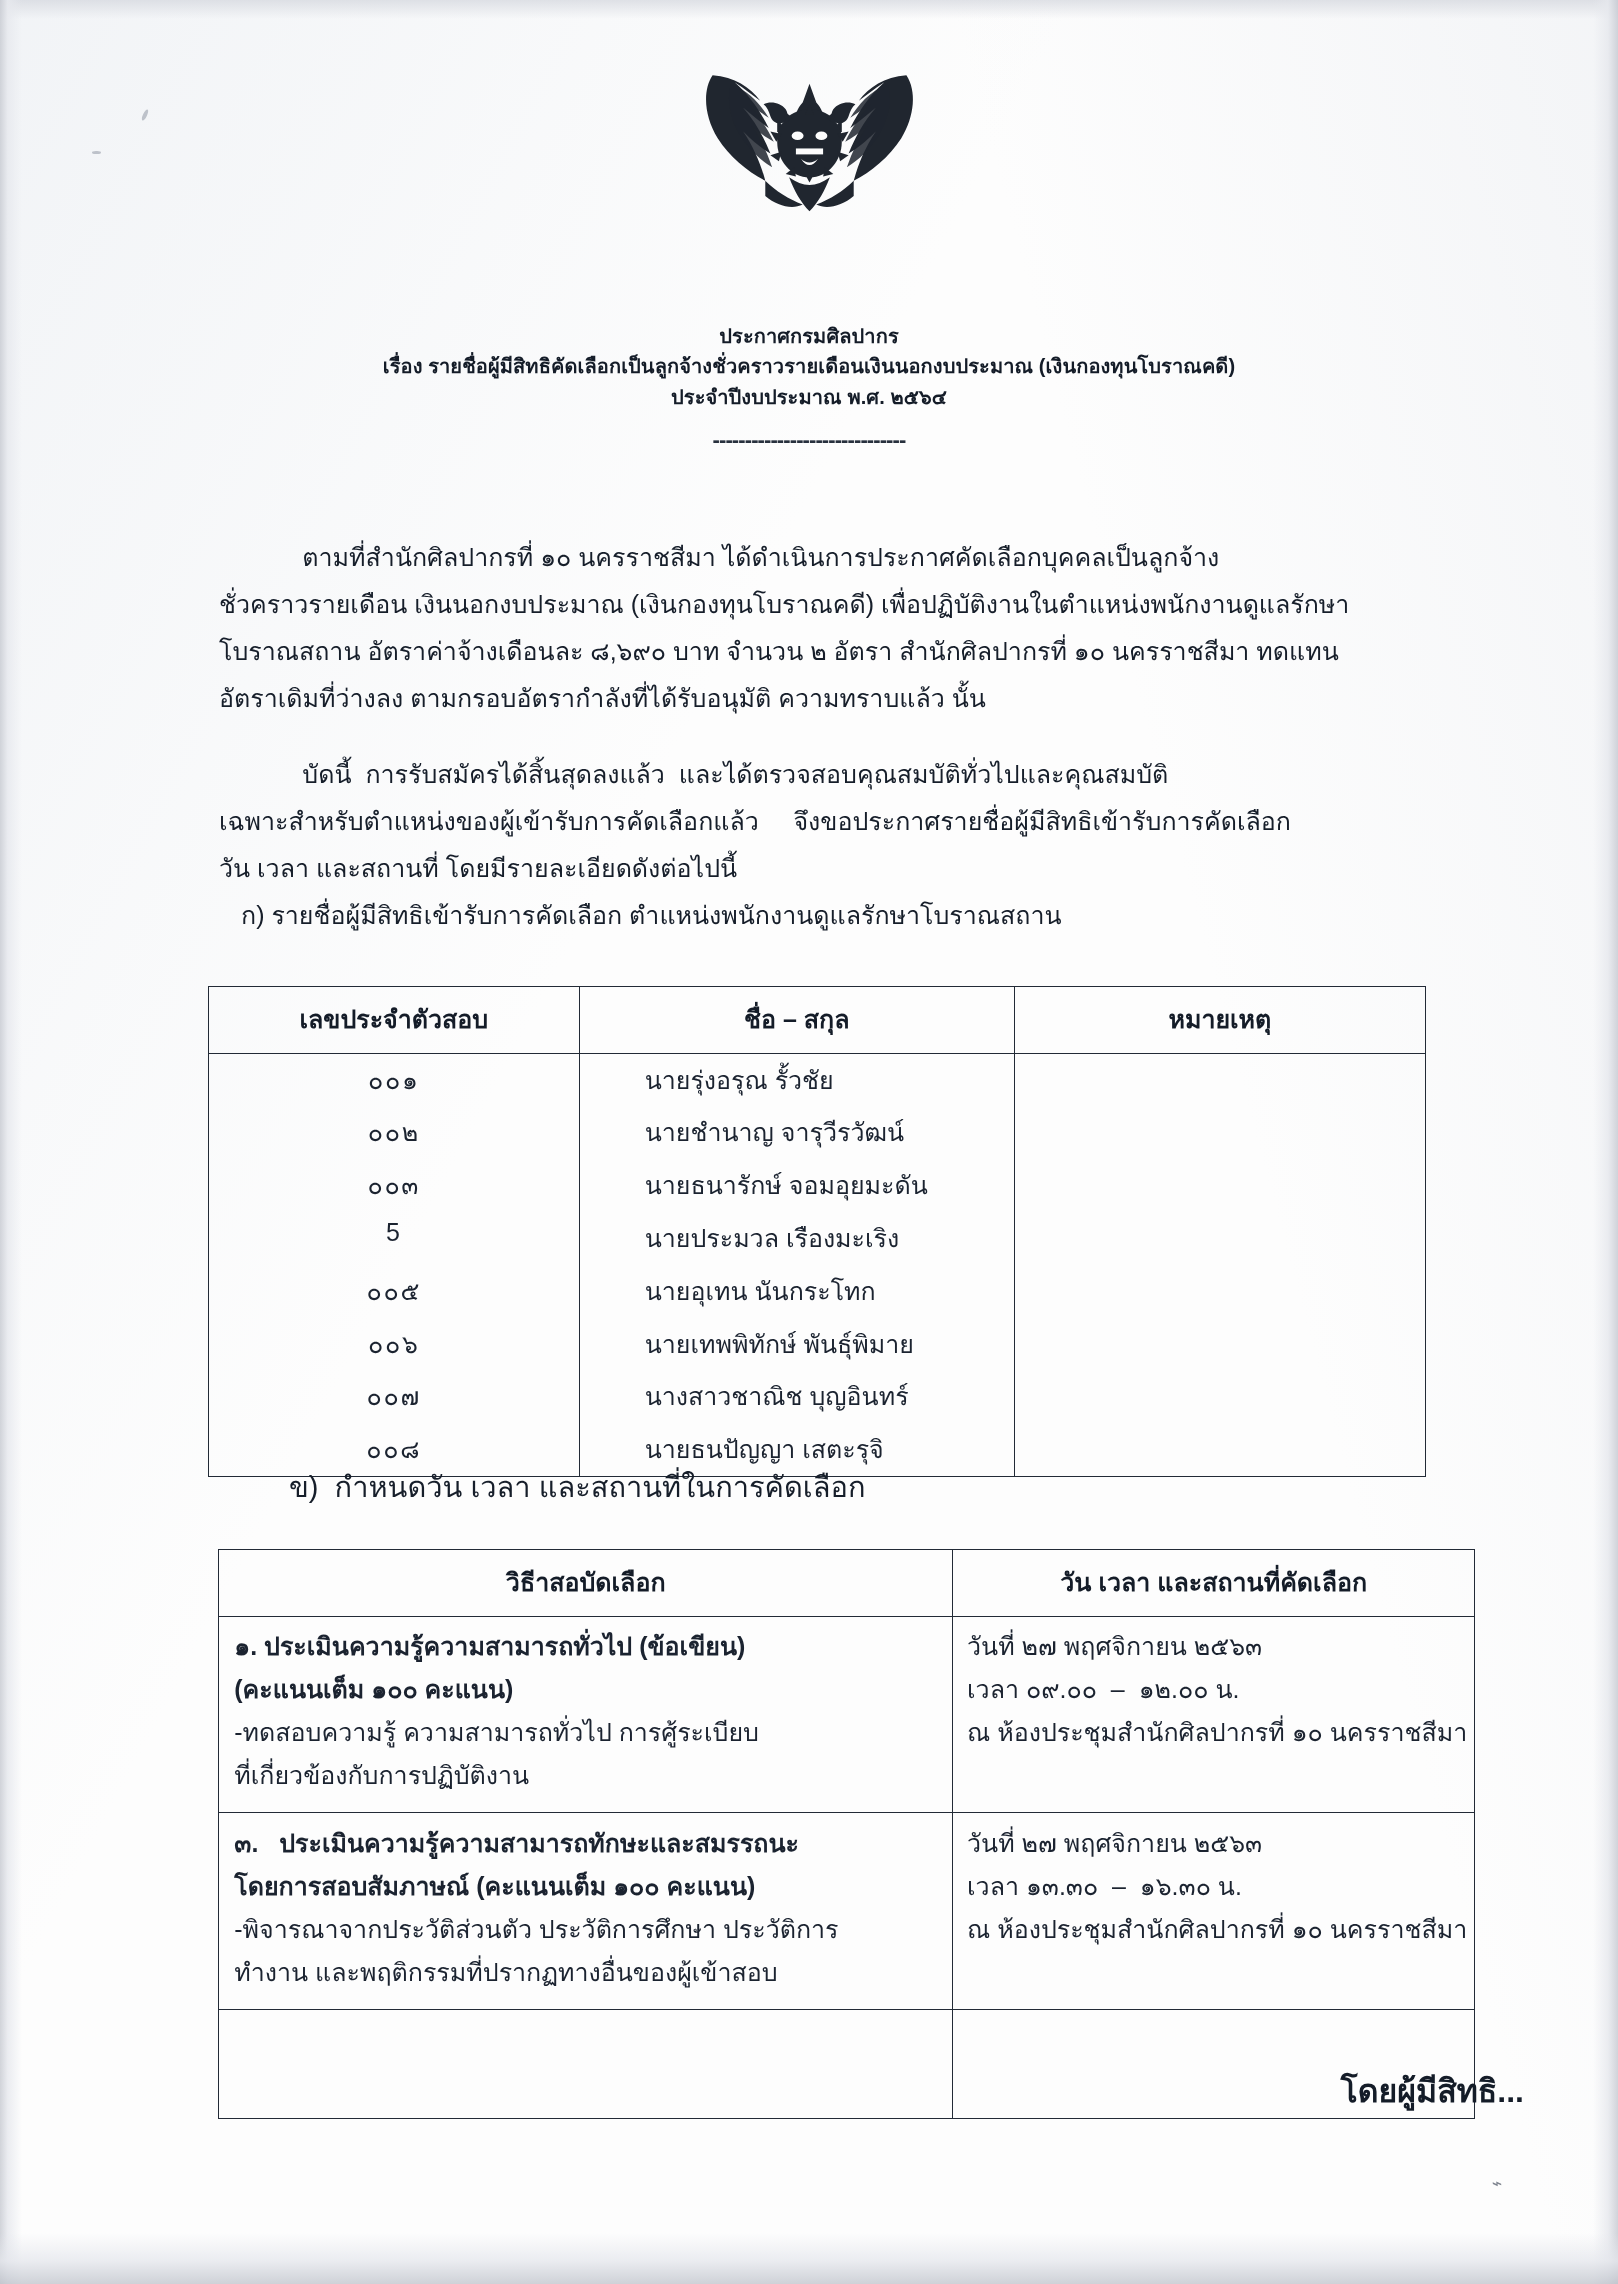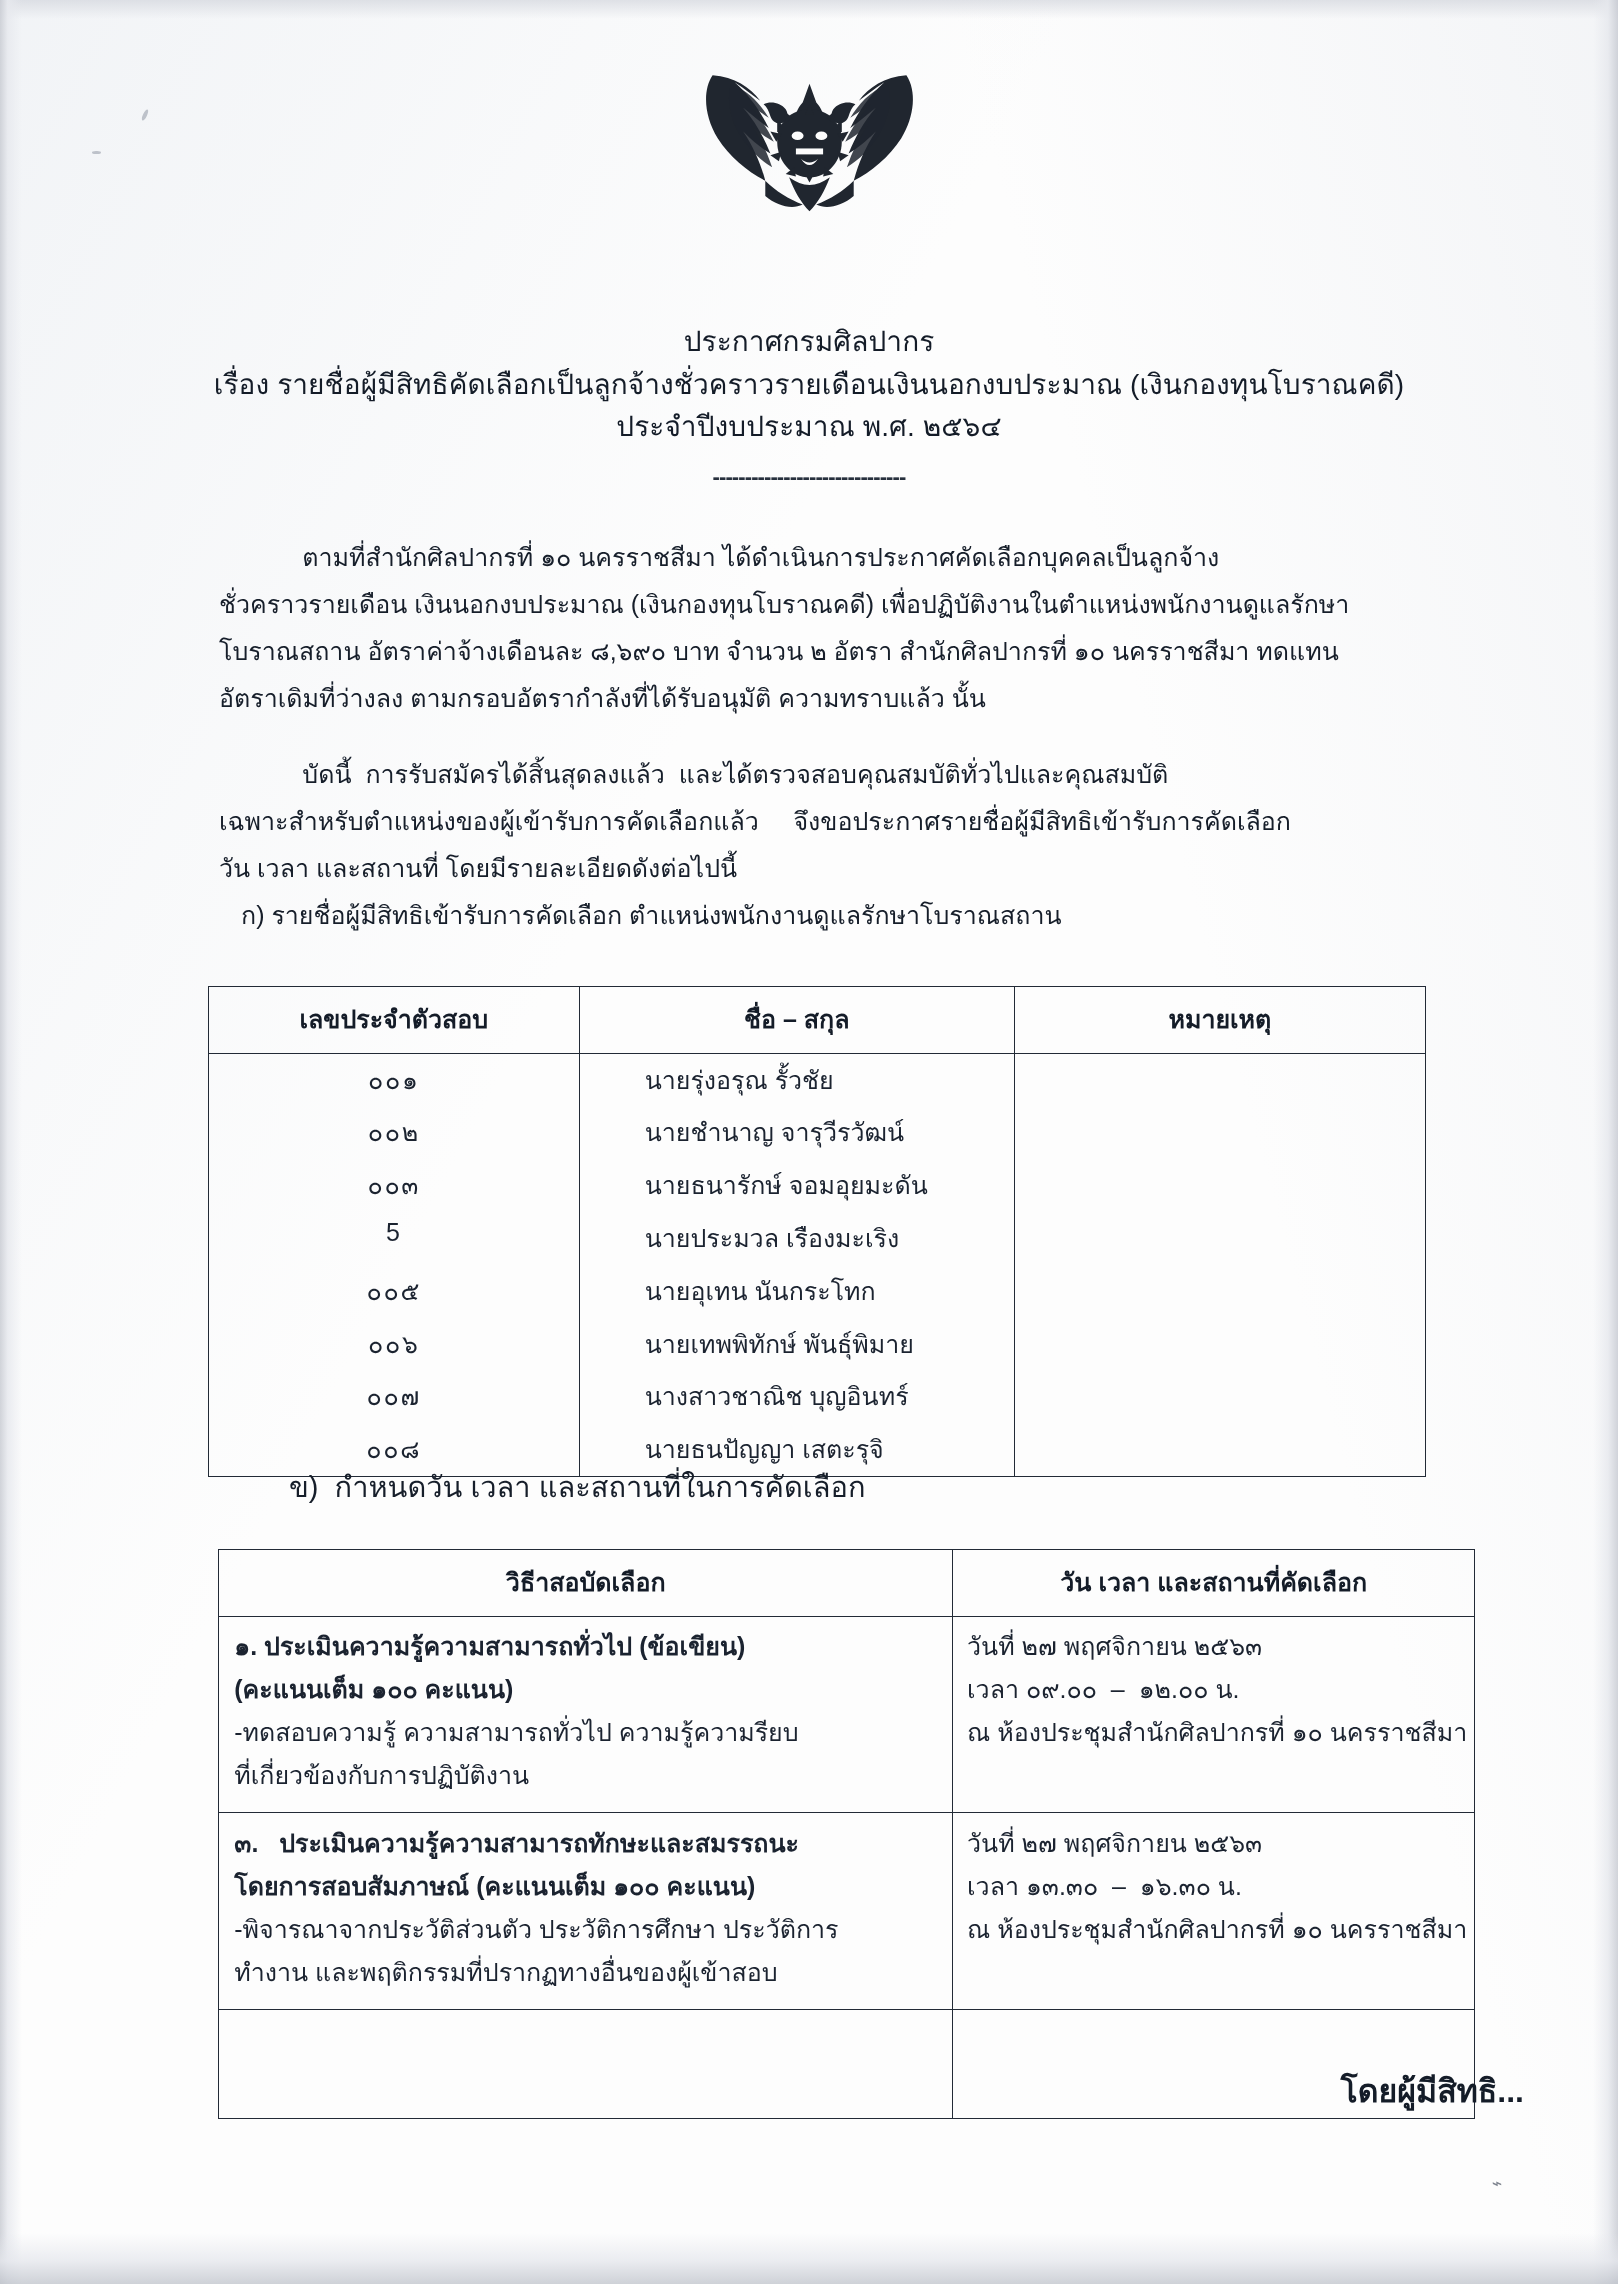--- a/index.html
+++ b/index.html
@@ -58,22 +58,22 @@
 
   
   .head-block {
     position: absolute;
     left: 102px;
     right: 102px;
     top: 321px;
     text-align: center;
   }
   .head-line {
-    font-size: 28px;
-    font-weight: 400;
+    font-size: 20px;
+    font-weight: 700;
     line-height: 1.52;
     letter-spacing: 0.1px;
     color: #141c28;
   }
   .rule-line {
     margin-top: 15.3px;
     font-size: 22px;
     font-weight: 700;
     letter-spacing: -0.9px;
     color: #27303d;
@@ -332,21 +332,21 @@
       <tr>
         <th class="h-method">วิธีาสอบัดเลือก</th>
         <th class="h-when">วัน เวลา และสถานที่คัดเลือก</th>
       </tr>
     </thead>
     <tbody>
       <tr>
         <td class="m-cell">
           <span class="ln b">๑. ประเมินความรู้ความสามารถทั่วไป (ข้อเขียน)</span>
           <span class="ln b">(คะแนนเต็ม ๑๐๐ คะแนน)</span>
-          <span class="ln">-ทดสอบความรู้ ความสามารถทั่วไป ความรู้ความรียบ</span>
+          <span class="ln">-ทดสอบความรู้ ความสามารถทั่วไป การศู้ระเบียบ</span>
           <span class="ln">ที่เกี่ยวข้องกับการปฏิบัติงาน</span>
         </td>
         <td class="w-cell">
           <span class="ln">วันที่ ๒๗ พฤศจิกายน ๒๕๖๓</span>
           <span class="ln">เวลา ๐๙.๐๐  –  ๑๒.๐๐ น.</span>
           <span class="ln">ณ ห้องประชุมสำนักศิลปากรที่ ๑๐ นครราชสีมา</span>
         </td>
       </tr>
       <tr>
         <td class="m-cell">

